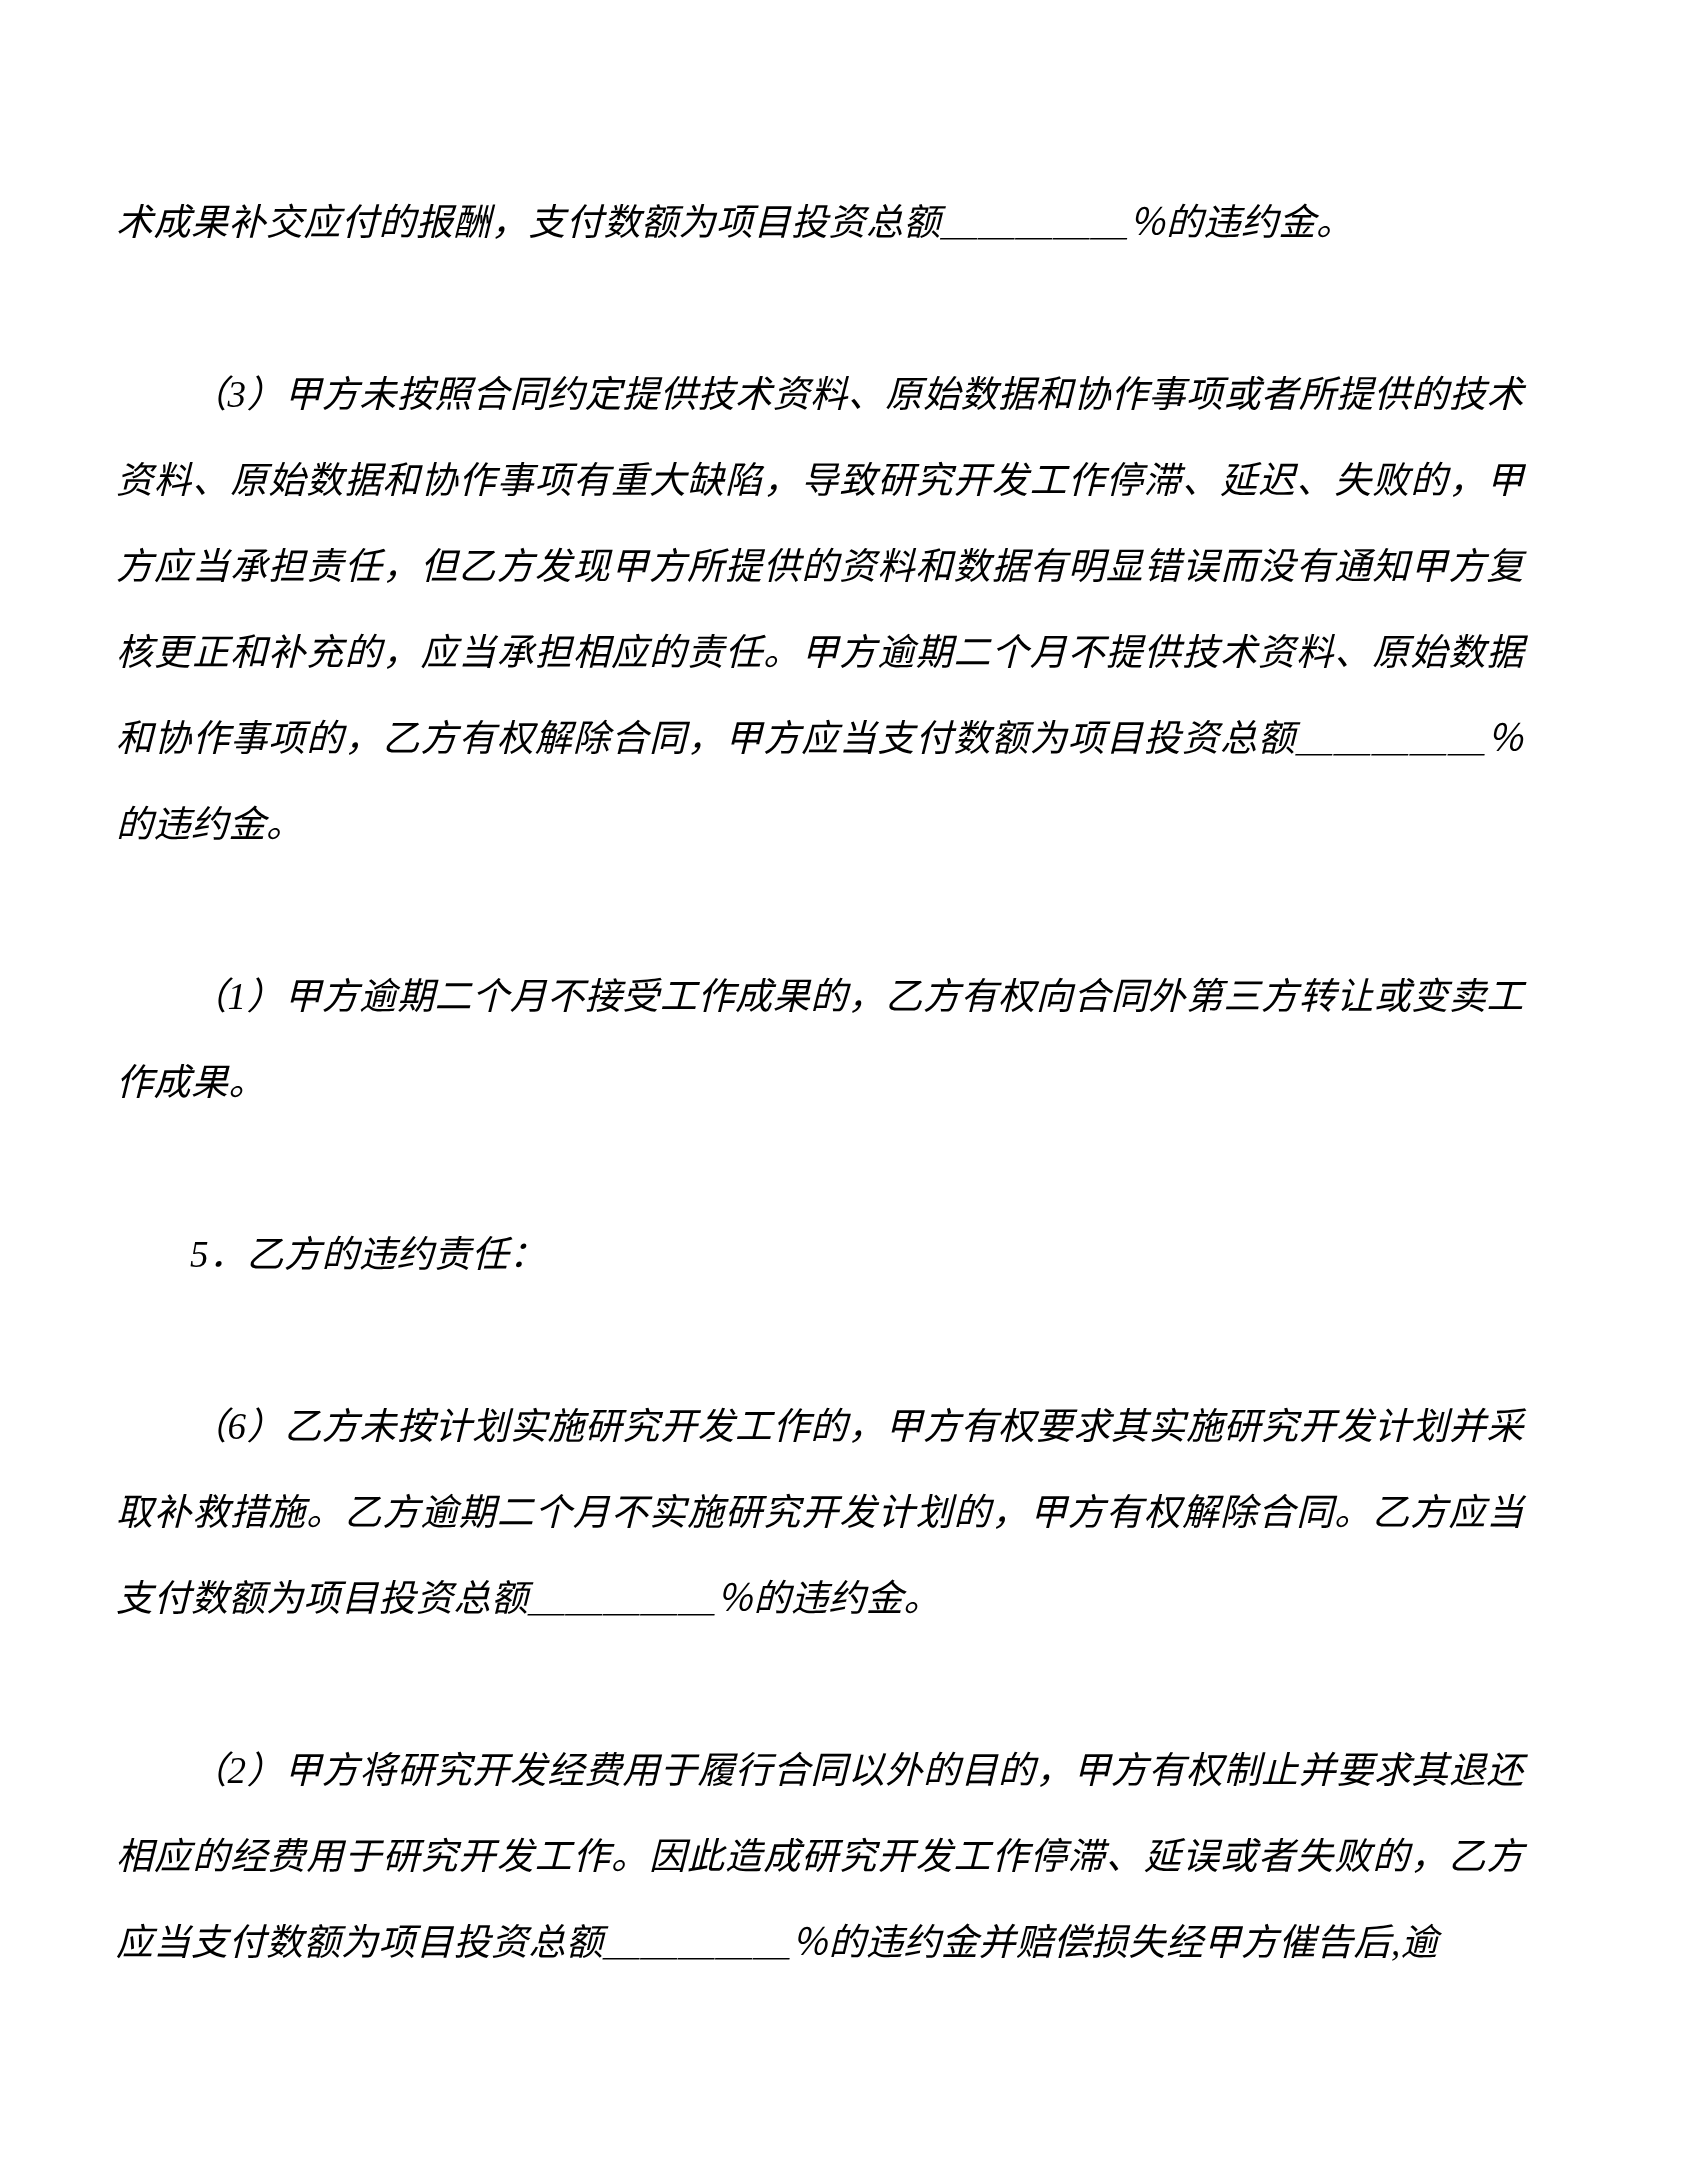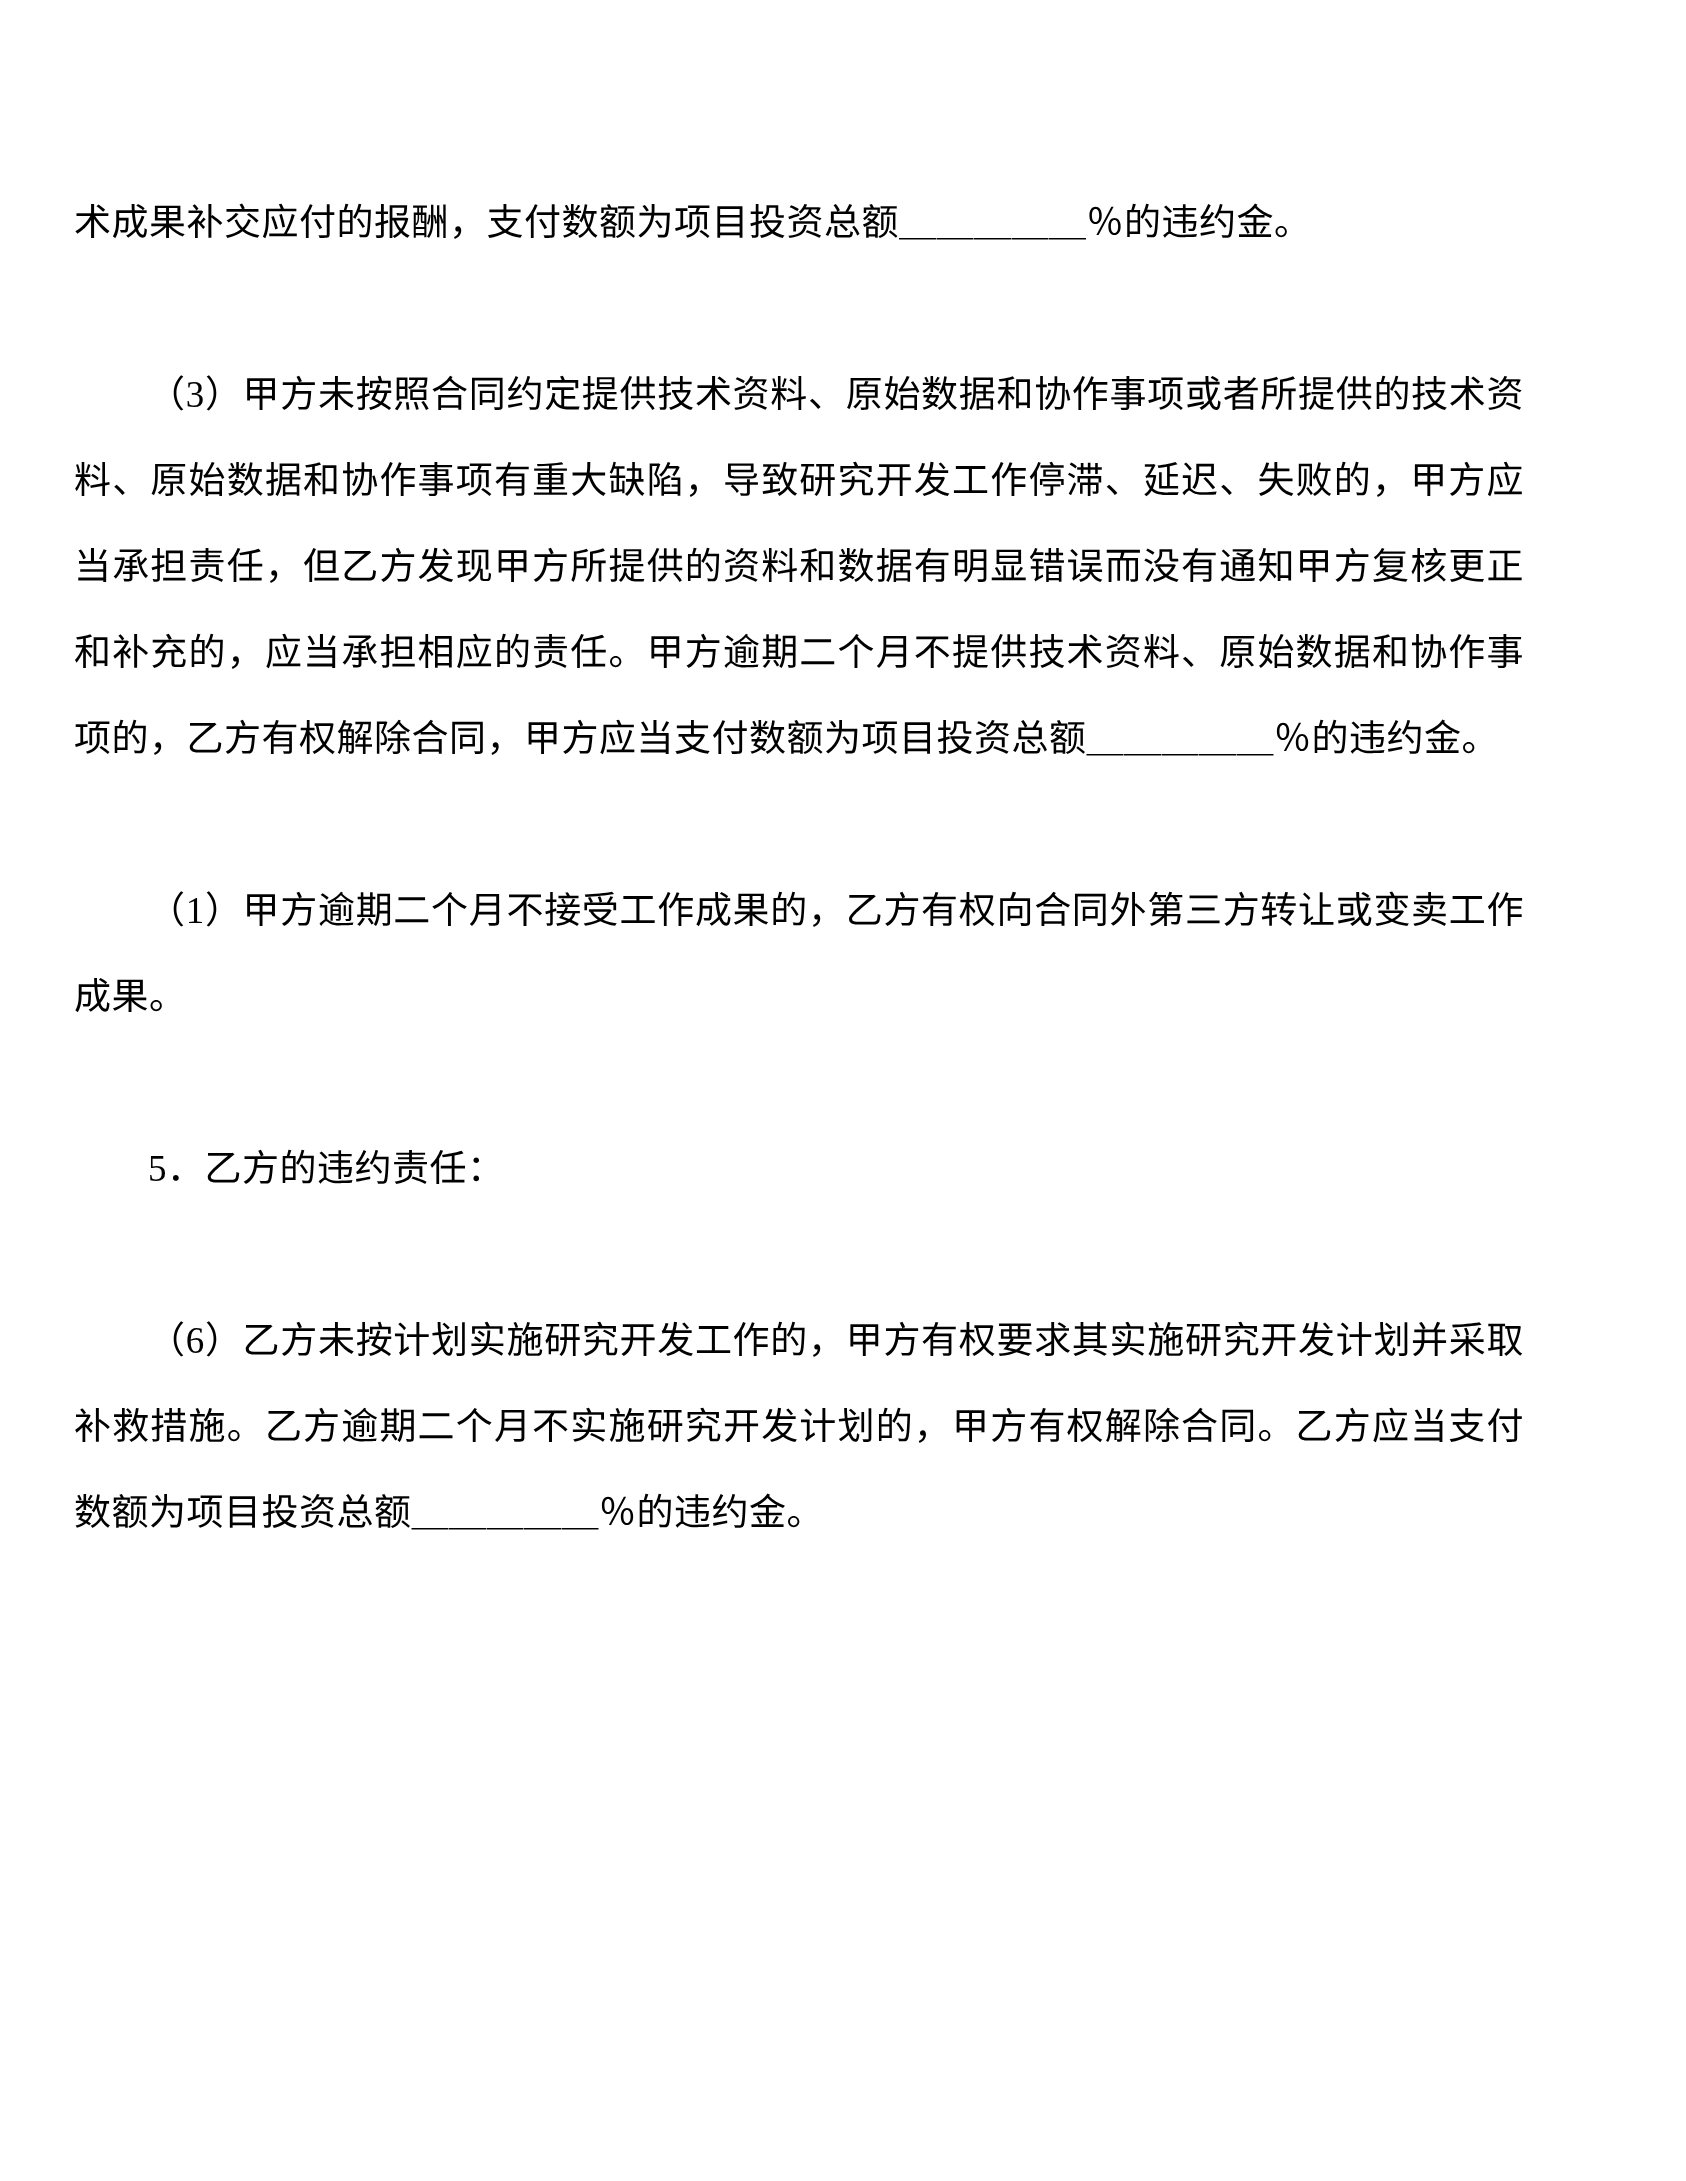--- a/index.html
+++ b/index.html
@@ -7,22 +7,23 @@
     padding: 0;
     background: #ffffff;
   }
   .page {
     position: relative;
     width: 1686px;
     height: 2182px;
     margin: 0 auto;
     background: #ffffff;
     box-sizing: border-box;
-    padding: 180px 162px 147px 74px;
+    padding: 180px 162px 147px 116px;
     overflow: hidden;
+    font-style: italic;
   }
   .doc-text p {
     font-family: "Liberation Serif", "DejaVu Serif", serif;
     font-size: 37px;
     line-height: 86px;
     color: #000000;
     margin: 0 0 86px 0;
     text-align: justify;
     letter-spacing: 0.5px;
     word-break: break-all;
@@ -37,15 +38,16 @@
 </head>
 <body>
 
 <div class="page">
   <div class="doc-text">
     <p>术成果补交应付的报酬，支付数额为项目投资总额＿＿＿＿＿％的违约金。</p>
     <p class="indent">（3）甲方未按照合同约定提供技术资料、原始数据和协作事项或者所提供的技术资料、原始数据和协作事项有重大缺陷，导致研究开发工作停滞、延迟、失败的，甲方应当承担责任，但乙方发现甲方所提供的资料和数据有明显错误而没有通知甲方复核更正和补充的，应当承担相应的责任。甲方逾期二个月不提供技术资料、原始数据和协作事项的，乙方有权解除合同，甲方应当支付数额为项目投资总额＿＿＿＿＿％的违约金。</p>
     <p class="indent">（1）甲方逾期二个月不接受工作成果的，乙方有权向合同外第三方转让或变卖工作成果。</p>
     <p class="indent">5．乙方的违约责任：</p>
     <p class="indent">（6）乙方未按计划实施研究开发工作的，甲方有权要求其实施研究开发计划并采取补救措施。乙方逾期二个月不实施研究开发计划的，甲方有权解除合同。乙方应当支付数额为项目投资总额＿＿＿＿＿％的违约金。</p>
+    <p class="indent">（2）甲方将研究开发经费用于履行合同以外的目的，甲方有权制止并要求其退还相应的经费用于研究开发工作。因此造成研究开发工作停滞、延误或者失败的，乙方应当支付数额为项目投资总额＿＿＿＿＿％的违约金并赔偿损失经甲方催告后,逾</p>
   </div>
 </div>
 
 
 </body></html>

